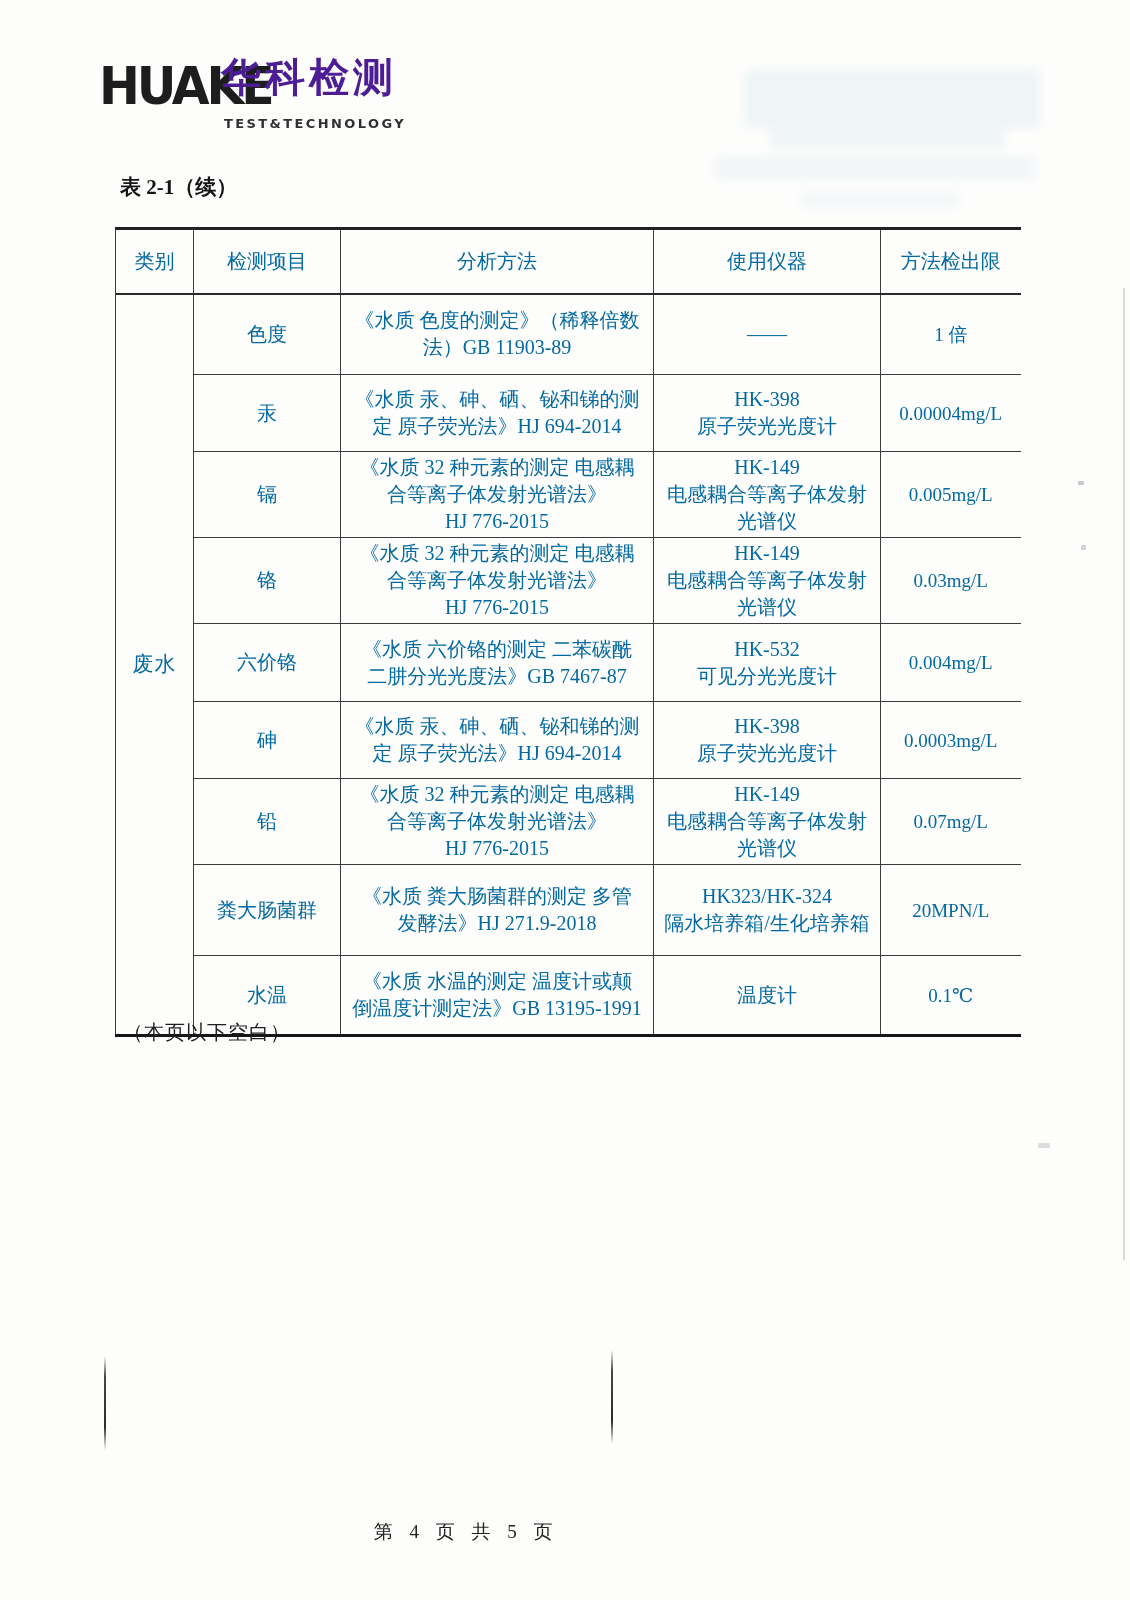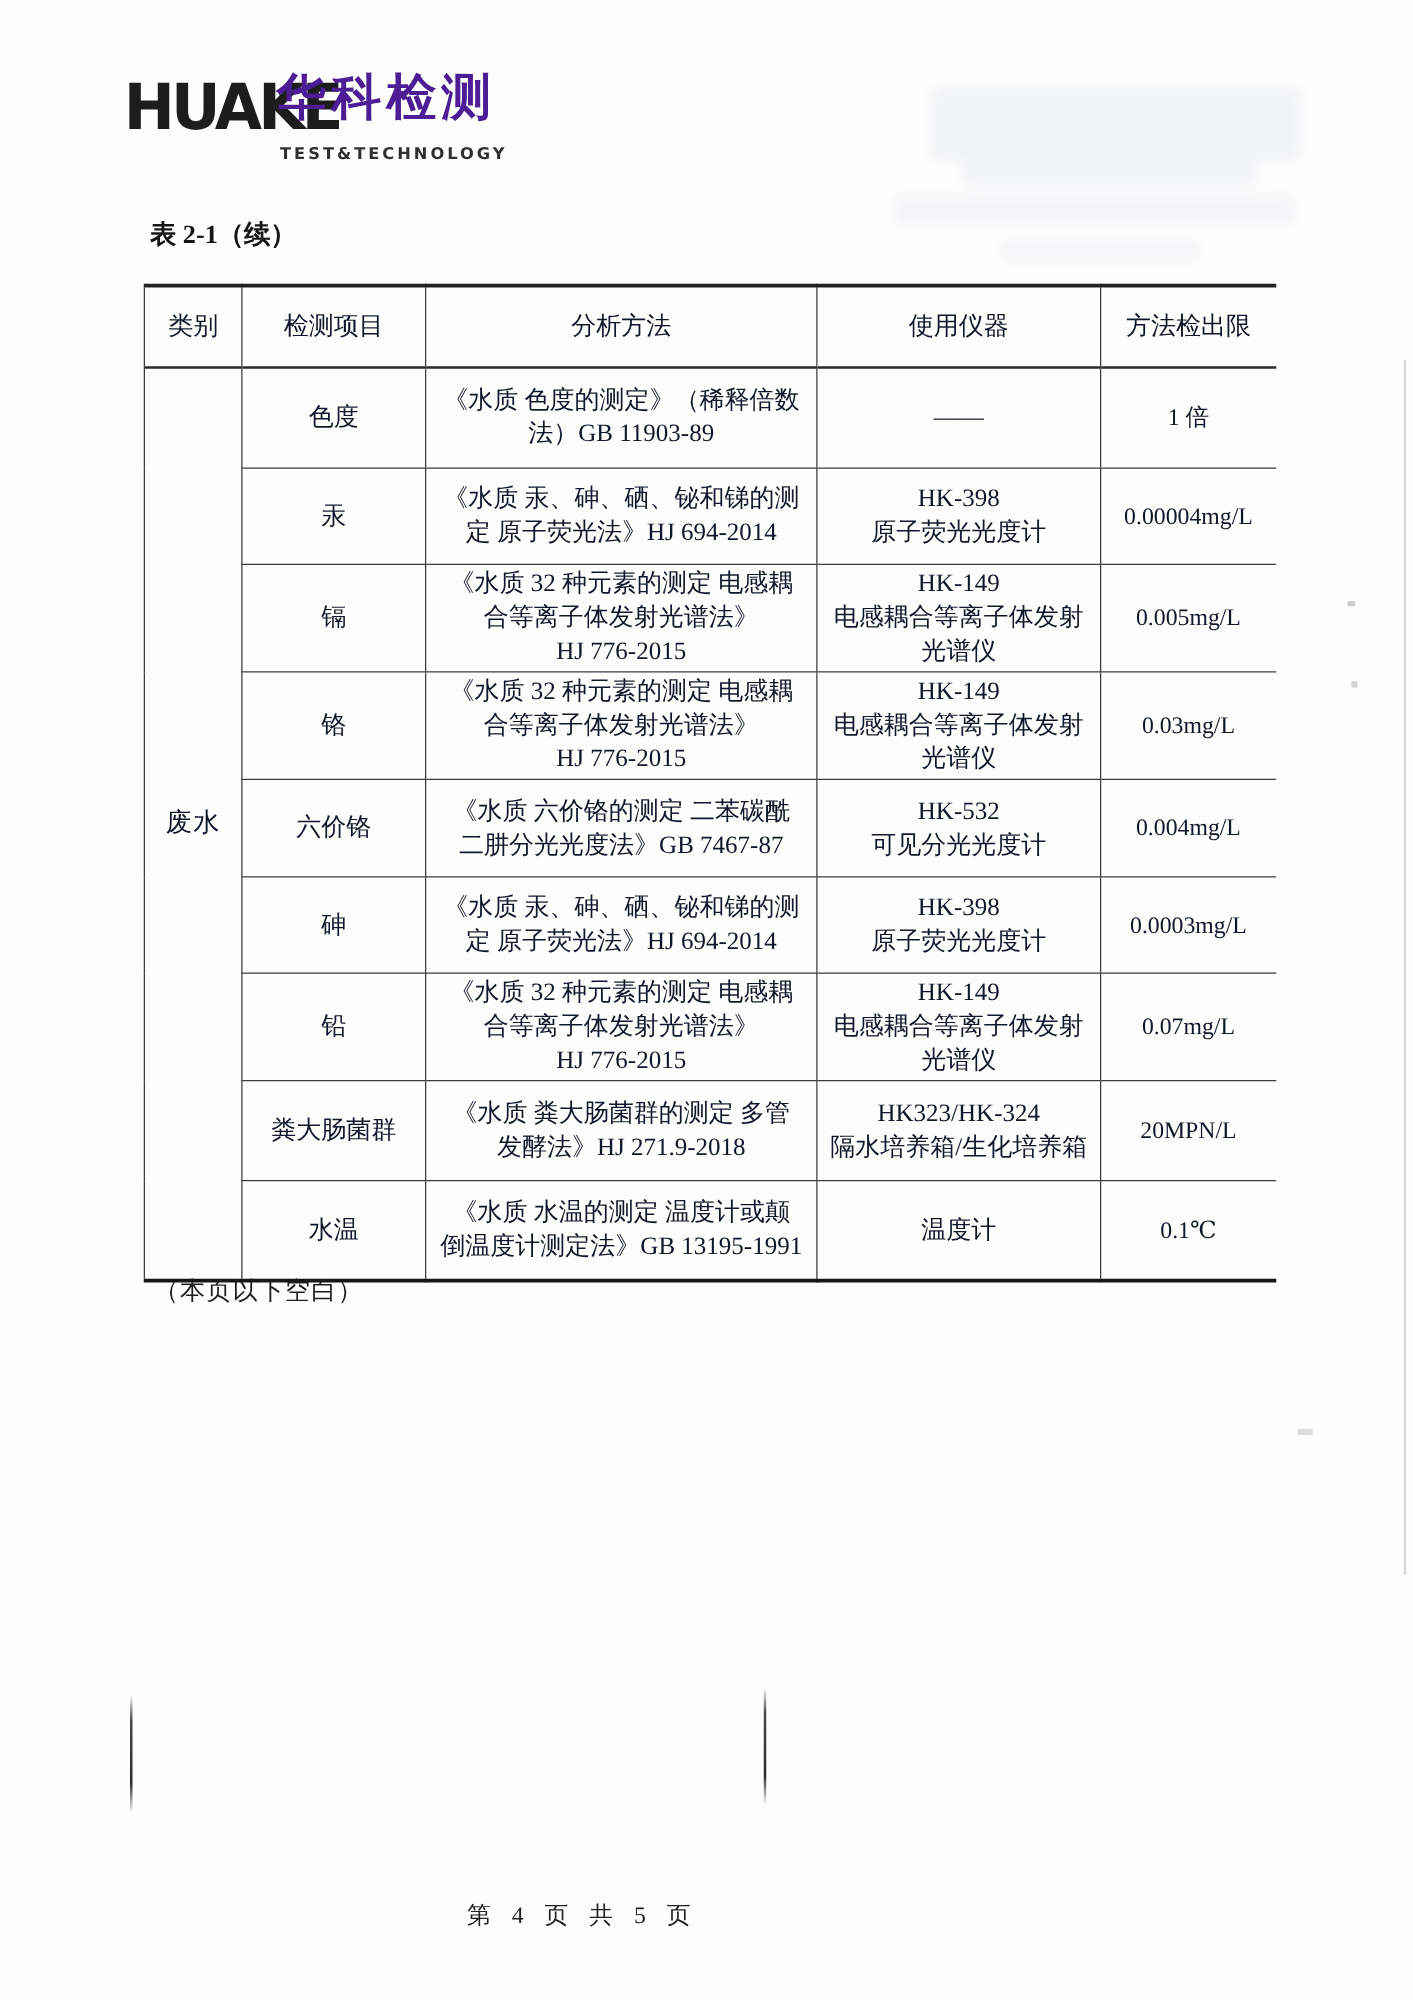--- a/index.html
+++ b/index.html
@@ -65,30 +65,30 @@
     position:absolute;left:115px;top:227px;
     width:905px;border-collapse:collapse;table-layout:fixed;
     border-top:3px solid #222;
     border-bottom:3px solid #161616;
     border-left:1px solid #3c3c3c;
   }
   .report th,.report td{
     border:1px solid #3c3c3c;
     text-align:center;vertical-align:middle;
     padding:2px 6px;
-    font-size:20px;line-height:27px;color:#0f172a;
+    font-size:20px;line-height:27px;color:#0369a1;
     white-space:pre-line;
     font-weight:normal;
   }
   .report th{border-bottom:2px solid #2b2b2b;font-size:20px;}
   .report th:last-child,.report td:last-child{border-right:0;}
   tr.hdr{height:65px;}
   tr.r1{height:81px;} tr.r2{height:77px;} tr.r3{height:85px;}
   tr.r4{height:85px;} tr.r5{height:78px;} tr.r6{height:77px;}
-  tr.r7{height:85px;} tr.r8{height:80px;} tr.r9{height:80px;}
+  tr.r7{height:85px;} tr.r8{height:91px;} tr.r9{height:80px;}
   td.cat{font-size:21px;letter-spacing:1px;}
   td.limit{font-size:19px;}
 
   .blank-note{
     position:absolute;left:123px;top:1019px;
     font-size:20px;color:#1e1e1e;letter-spacing:1px;
   }
   .footer{
     position:absolute;left:0;top:1519px;width:932px;
     text-align:center;font-size:19px;letter-spacing:6px;color:#222;

